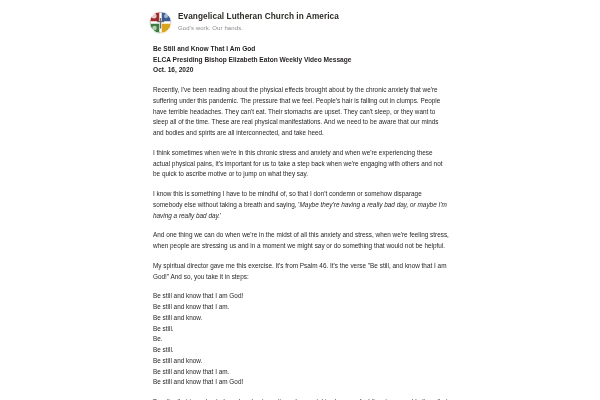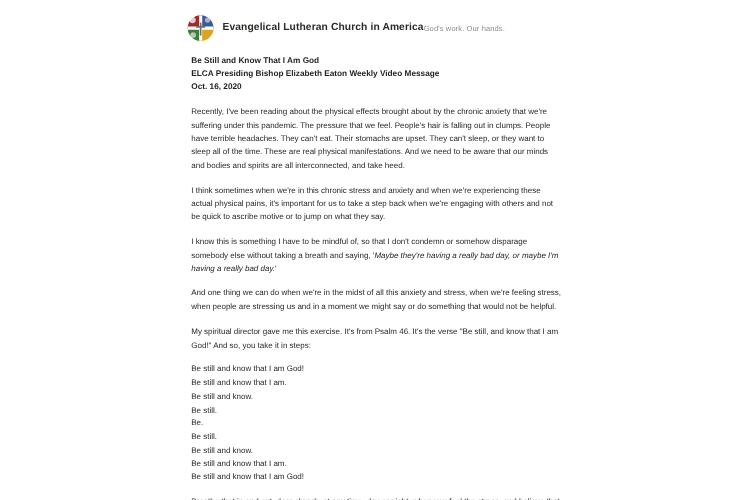--- a/index.html
+++ b/index.html
@@ -32,21 +32,21 @@
     box-sizing: border-box;
   }
   .logo-mark {
     width: 23px;
     height: 23px;
     flex: 0 0 23px;
     margin-right: 6px;
   }
   .logo-text {
     display: flex;
-    flex-direction: row;
+    flex-direction: column;
     justify-content: flex-start;
     line-height: 1;
   }
   .logo-wordmark {
     font-size: 8.2px;
     font-weight: bold;
     color: #2d2a26;
     letter-spacing: 0.1px;
     white-space: nowrap;
   }

